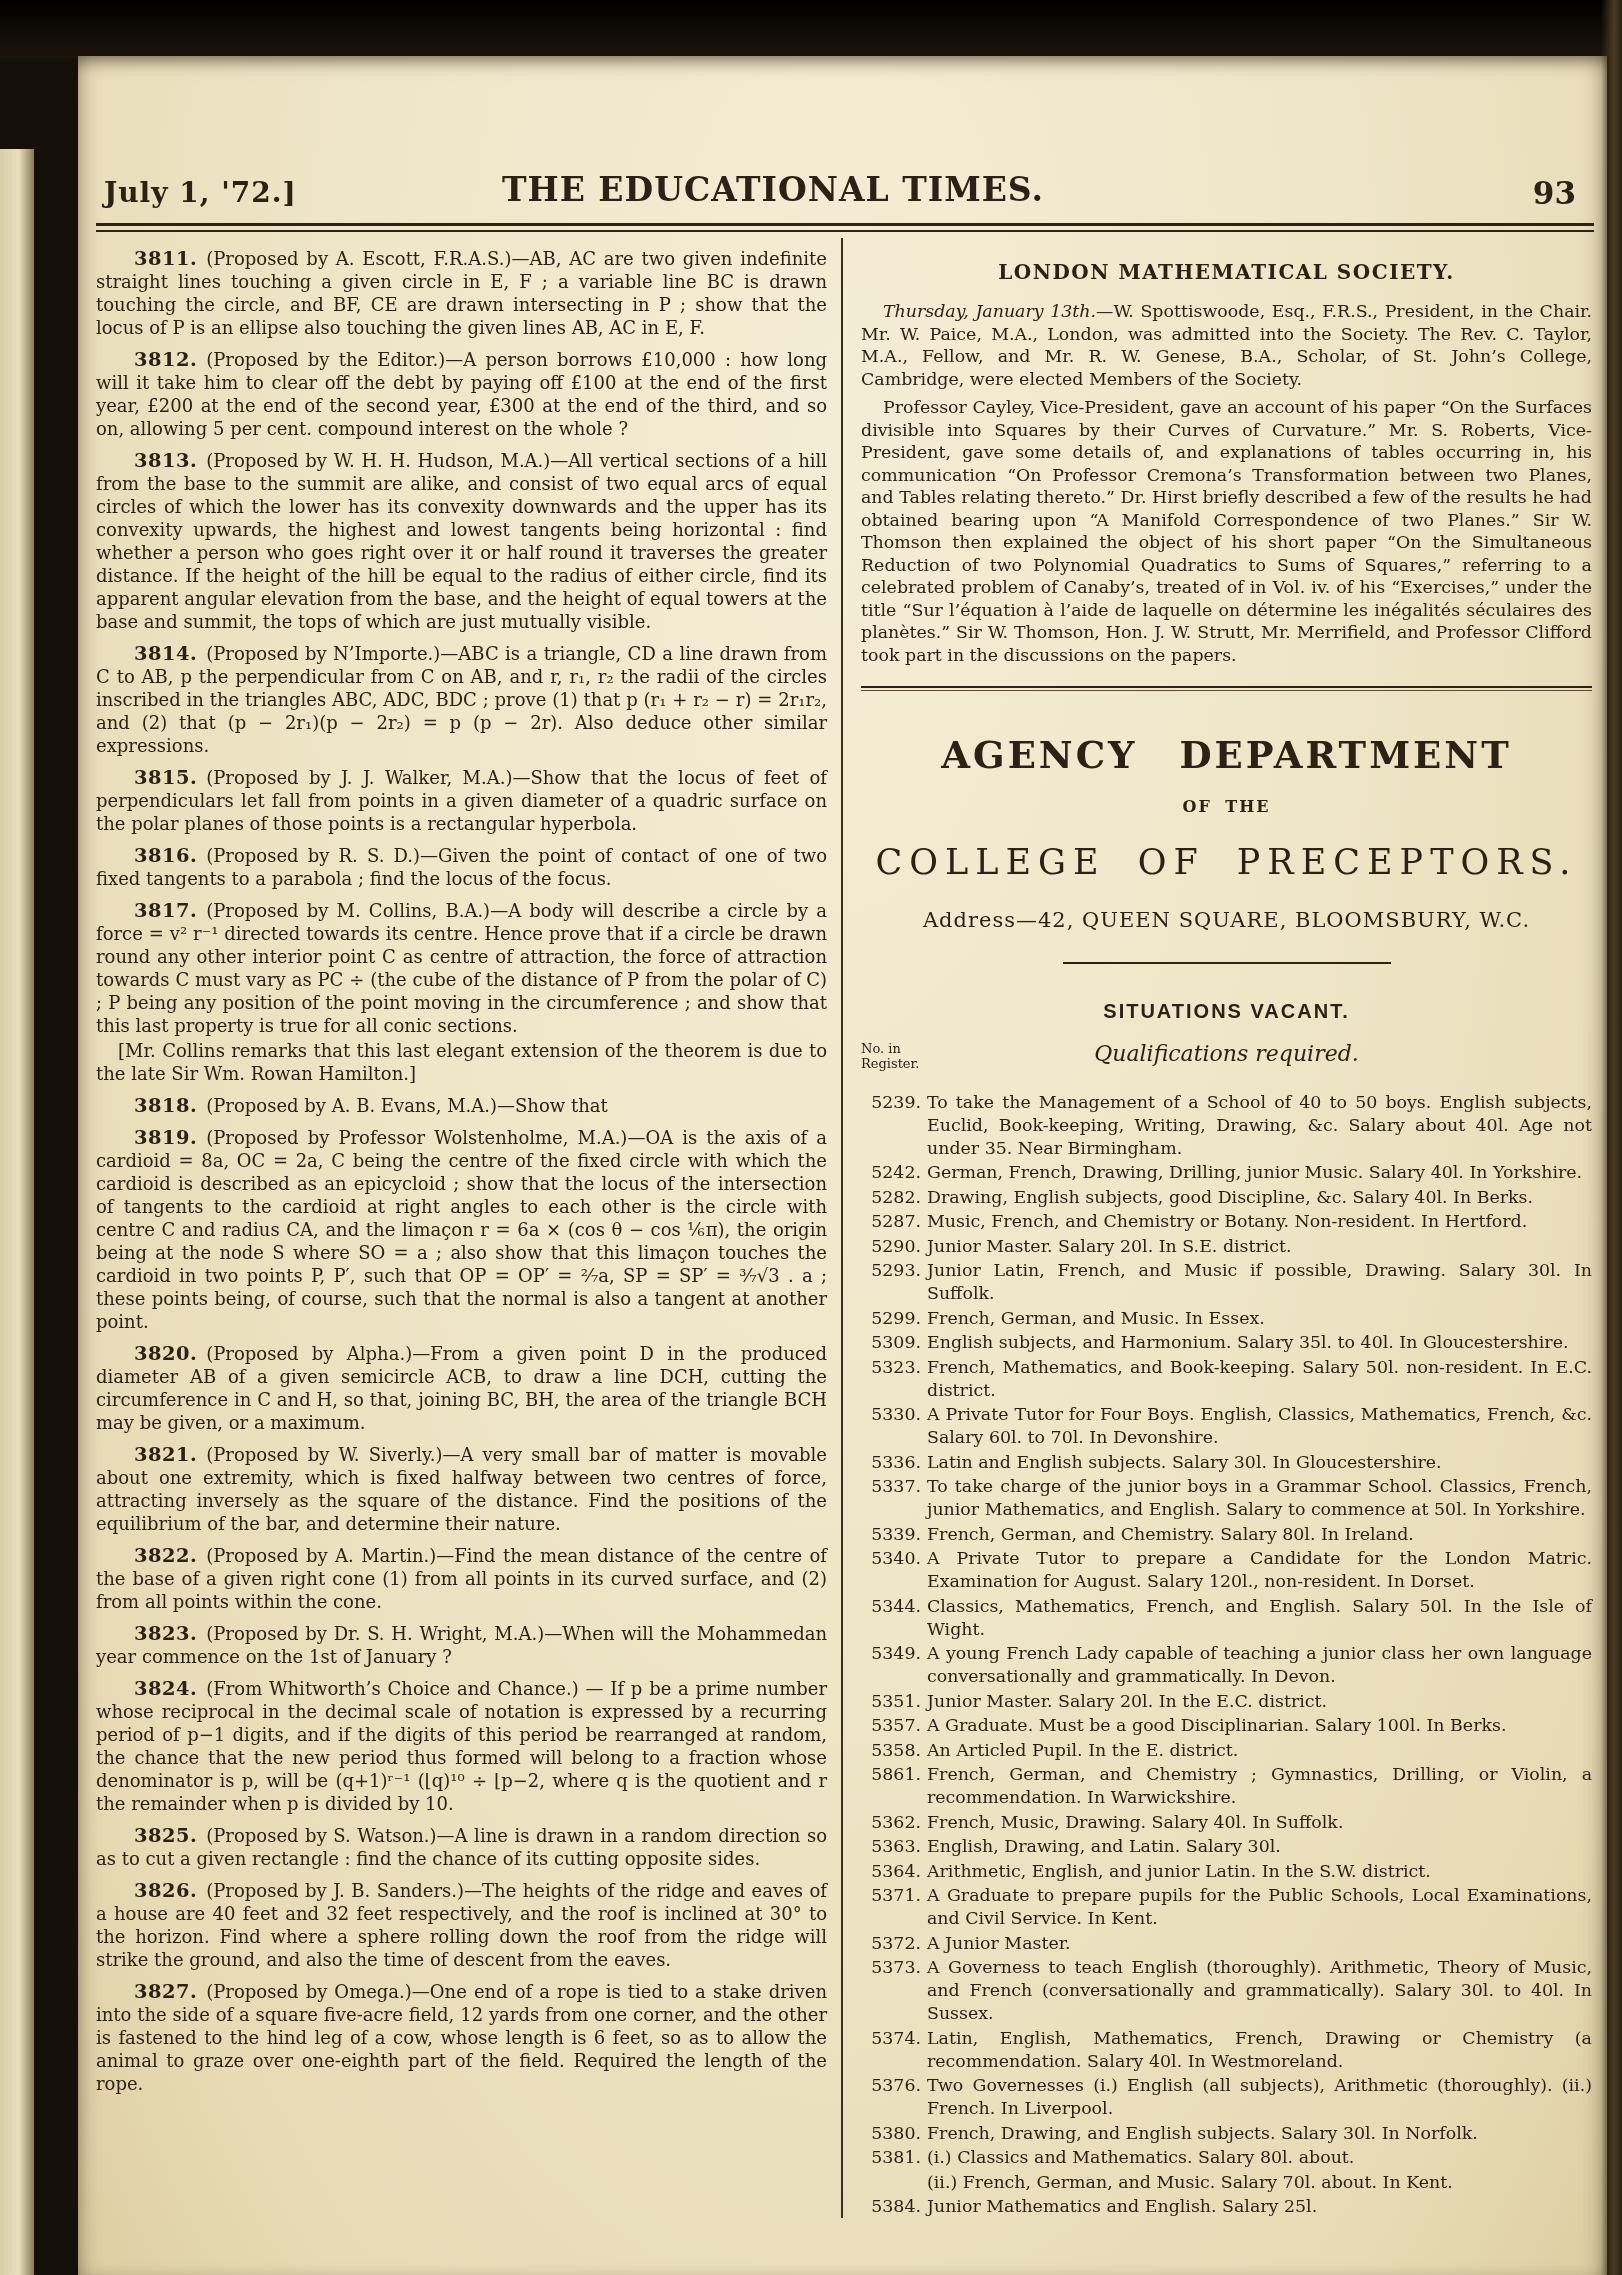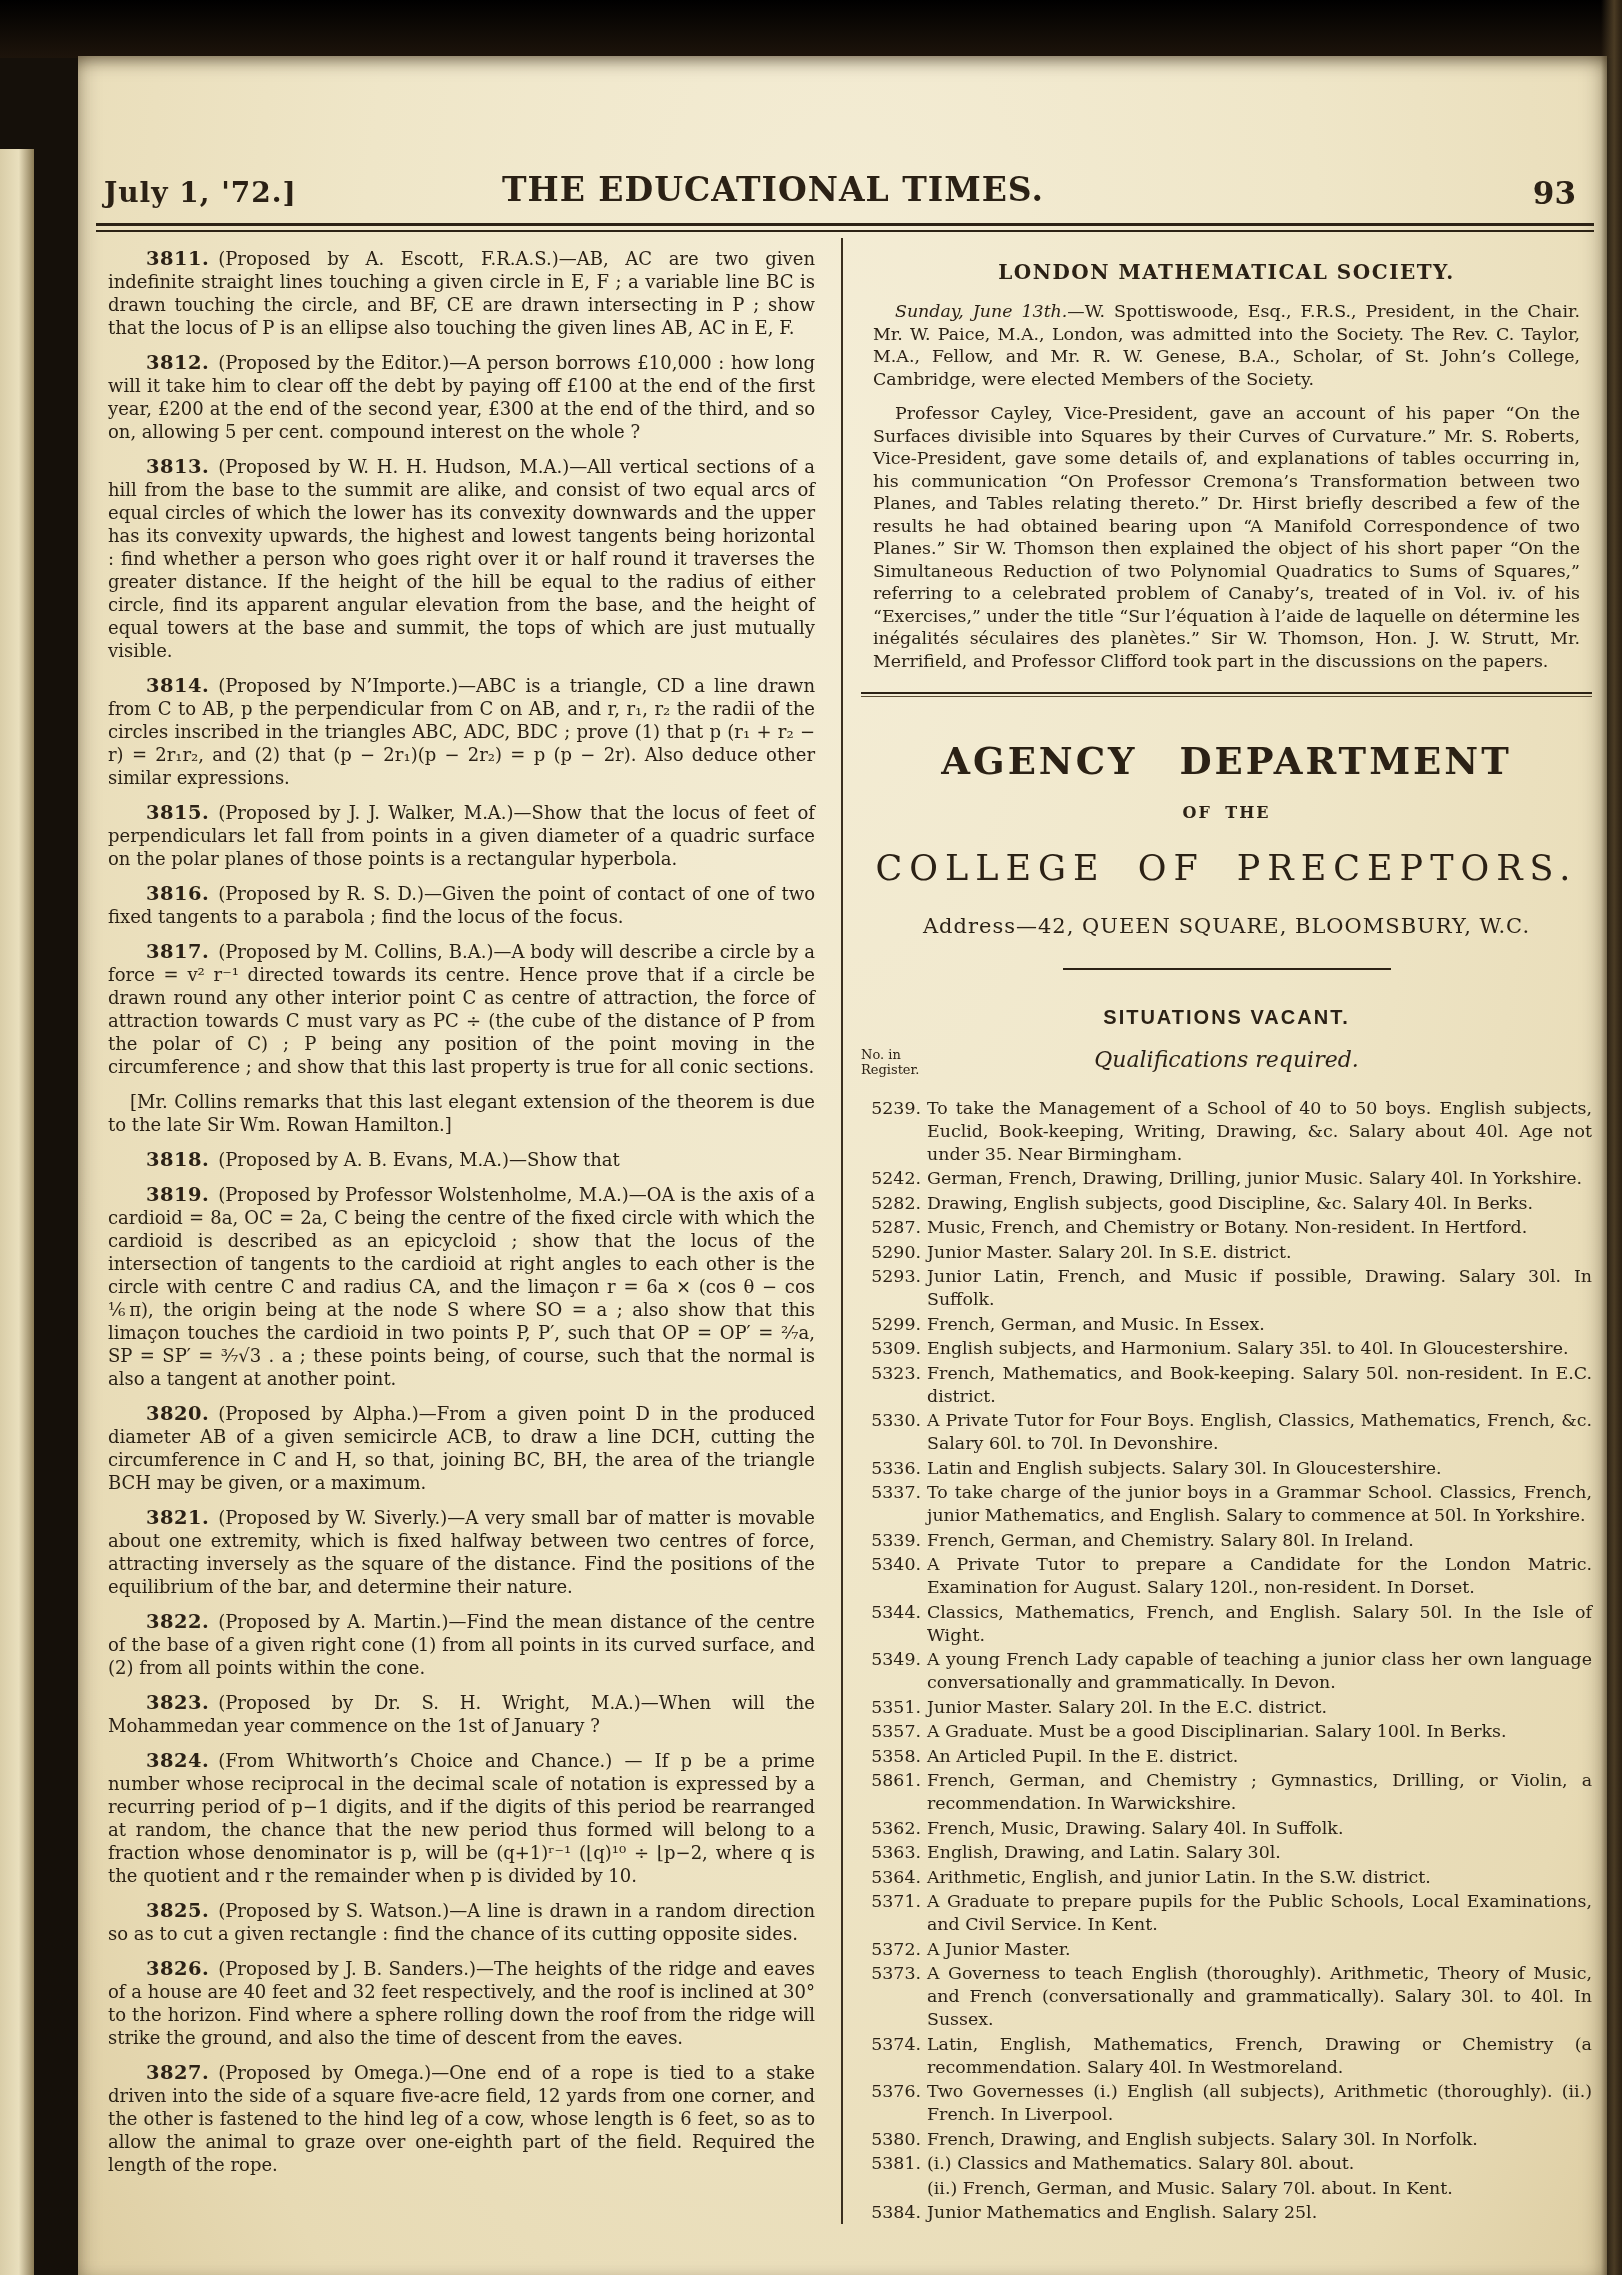--- a/index.html
+++ b/index.html
@@ -28,21 +28,21 @@
   .h-date{position:absolute;left:8px;bottom:14px;font-size:28px;font-weight:bold;letter-spacing:1px;}
   .h-title{position:absolute;left:0;right:144px;bottom:14px;text-align:center;
     font-size:33px;font-weight:bold;letter-spacing:1px;}
   .h-page{position:absolute;right:18px;bottom:12px;font-size:31px;font-weight:bold;}
   .rule-double{border-top:3px solid #2c2215;border-bottom:2px solid #2c2215;height:4px;}
   
   .cols{position:relative;display:flex;margin-top:6px;}
   .col-left{width:731px;padding-right:14px;}
   .col-right{width:731px;padding-left:18px;}
   .divider{width:2px;background:#3a2f1f;align-self:stretch;}
-  p{margin:12px;}
+  p{margin:0;}
   
   .problem{font-size:18px;line-height:23px;text-align:justify;text-indent:38px;margin-top:9px;}
   .pnum{font-size:19.4px;letter-spacing:0.5px;}
   .pnote{font-size:18px;line-height:23px;text-align:justify;text-indent:22px;margin-top:2px;}
   .formula{font-size:19px;line-height:26px;text-align:center;margin:10px 0 6px 0;}
   
   .soc-heading{font-size:20px;font-weight:bold;letter-spacing:1.5px;text-align:center;margin-top:22px;}
   .soc{font-size:17.4px;line-height:22.5px;text-align:justify;text-indent:22px;margin-top:6px;}
   .soc:first-of-type{margin-top:16px;}
   .section-rule{border-top:2px solid #2c2215;border-bottom:1px solid #5a4b32;height:2px;margin:20px 0 0 0;}
@@ -102,21 +102,21 @@
             <p class="problem"><b class="pnum">3825.</b> (Proposed by S. Watson.)—A line is drawn in a random direction so as to cut a given rectangle : find the chance of its cutting opposite sides.</p>
             <p class="problem"><b class="pnum">3826.</b> (Proposed by J. B. Sanders.)—The heights of the ridge and eaves of a house are 40 feet and 32 feet respectively, and the roof is inclined at 30° to the horizon.  Find where a sphere rolling down the roof from the ridge will strike the ground, and also the time of descent from the eaves.</p>
             <p class="problem"><b class="pnum">3827.</b> (Proposed by Omega.)—One end of a rope is tied to a stake driven into the side of a square five-acre field, 12 yards from one corner, and the other is fastened to the hind leg of a cow, whose length is 6 feet, so as to allow the animal to graze over one-eighth part of the field.  Required the length of the rope.</p>
           </div>
       </div>
 
       <div class="divider"></div>
 
       <div class="col-right">
         <div class="soc-heading">LONDON MATHEMATICAL SOCIETY.</div>
-        <p class="soc"><i>Sunday, June 13th.</i><span>—W. Spottiswoode, Esq., F.R.S., President, in the Chair.  Mr. W. Paice, M.A., London, was admitted into the Society.  The Rev. C. Taylor, M.A., Fellow, and Mr. R. W. Genese, B.A., Scholar, of St. John’s College, Cambridge, were elected Members of the Society.</span></p>
+        <p class="soc"><i>Thursday, January 13th.</i><span>—W. Spottiswoode, Esq., F.R.S., President, in the Chair.  Mr. W. Paice, M.A., London, was admitted into the Society.  The Rev. C. Taylor, M.A., Fellow, and Mr. R. W. Genese, B.A., Scholar, of St. John’s College, Cambridge, were elected Members of the Society.</span></p>
         <p class="soc">Professor Cayley, Vice-President, gave an account of his paper “On the Surfaces divisible into Squares by their Curves of Curvature.”  Mr. S. Roberts, Vice-President, gave some details of, and explanations of tables occurring in, his communication “On Professor Cremona’s Transformation between two Planes, and Tables relating thereto.”  Dr. Hirst briefly described a few of the results he had obtained bearing upon “A Manifold Correspondence of two Planes.”  Sir W. Thomson then explained the object of his short paper “On the Simultaneous Reduction of two Polynomial Quadratics to Sums of Squares,” referring to a celebrated problem of Canaby’s, treated of in Vol. iv. of his “Exercises,” under the title “Sur l’équation à l’aide de laquelle on détermine les inégalités séculaires des planètes.”  Sir W. Thomson, Hon. J. W. Strutt, Mr. Merrifield, and Professor Clifford took part in the discussions on the papers.</p>
 
         <div class="section-rule"></div>
 
         <div class="agency">
           <div class="ag-1">AGENCY DEPARTMENT</div>
           <div class="ag-2">OF THE</div>
           <div class="ag-3">COLLEGE OF PRECEPTORS.</div>
           <div class="ag-addr">Address—42, QUEEN SQUARE, BLOOMSBURY, W.C.</div>
           <div class="short-rule"></div>

